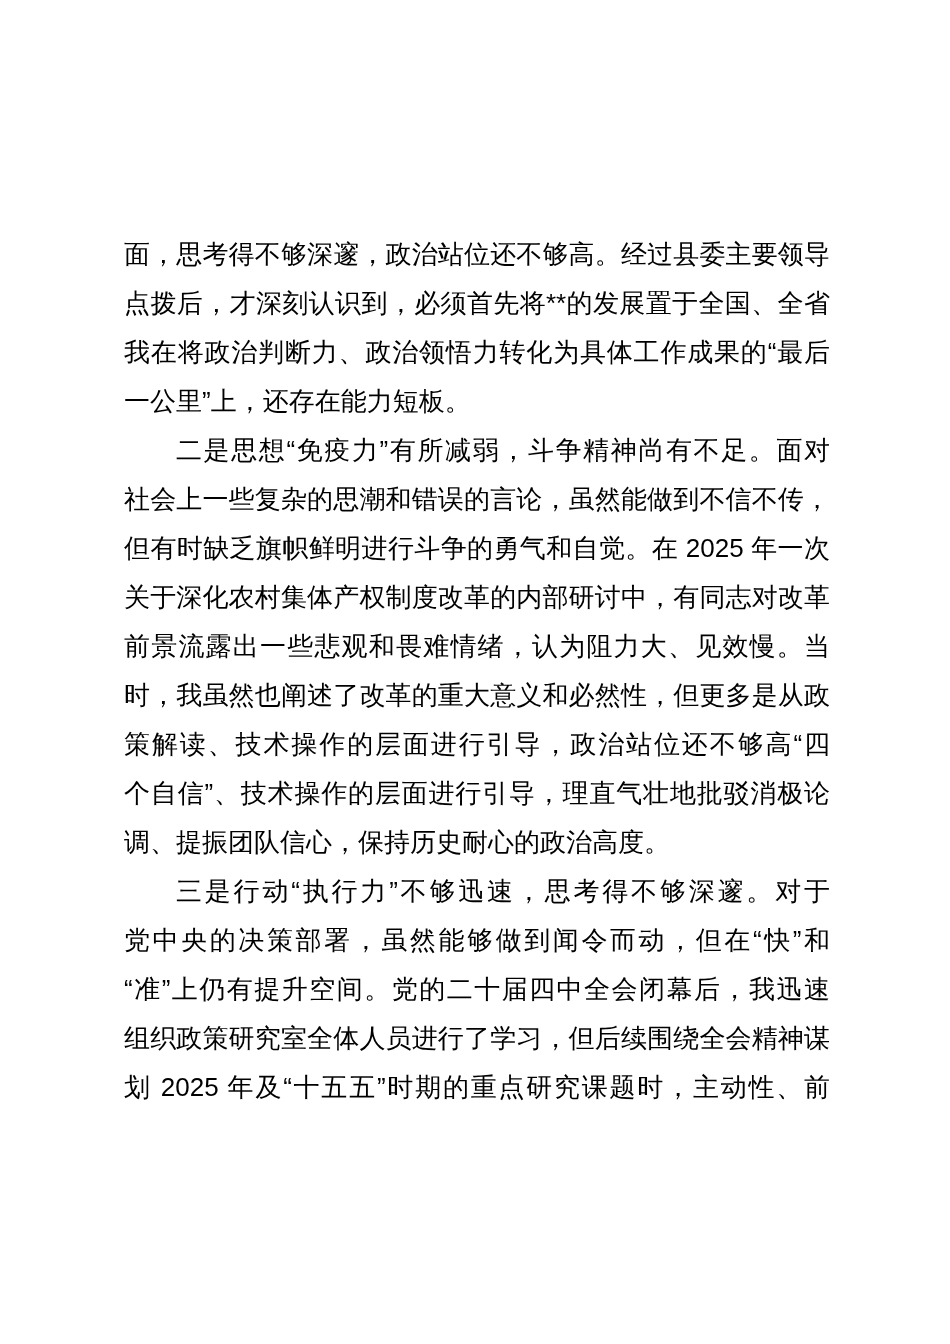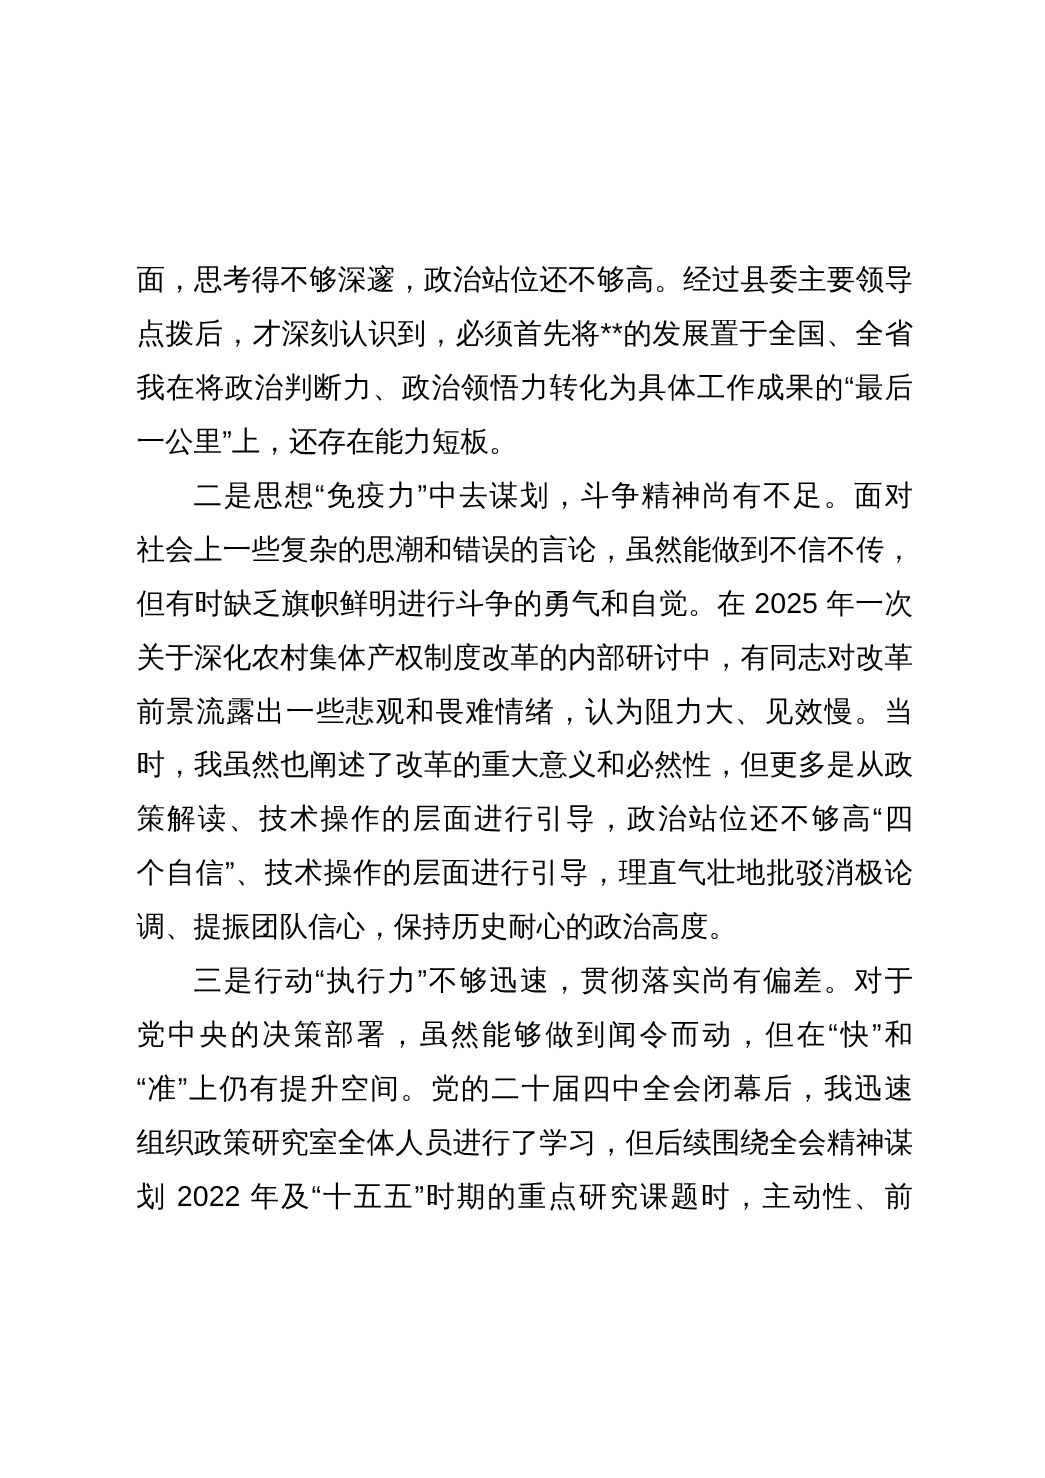--- a/index.html
+++ b/index.html
@@ -53,33 +53,33 @@
   <div class="doc-content">
 
     <div class="para">
       <div class="line">面，思考得不够深邃，政治站位还不够高。经过县委主要领导</div>
       <div class="line">点拨后，才深刻认识到，必须首先将**的发展置于全国、全省</div>
       <div class="line">我在将政治判断力、政治领悟力转化为具体工作成果的“最后</div>
       <div class="line para-last">一公里”上，还存在能力短板。</div>
     </div>
 
     <div class="para">
-      <div class="line first">二是思想“免疫力”中去谋划，斗争精神尚有不足。面对</div>
+      <div class="line first">二是思想“免疫力”有所减弱，斗争精神尚有不足。面对</div>
       <div class="line">社会上一些复杂的思潮和错误的言论，虽然能做到不信不传，</div>
       <div class="line">但有时缺乏旗帜鲜明进行斗争的勇气和自觉。在 2025 年一次</div>
       <div class="line">关于深化农村集体产权制度改革的内部研讨中，有同志对改革</div>
       <div class="line">前景流露出一些悲观和畏难情绪，认为阻力大、见效慢。当</div>
       <div class="line">时，我虽然也阐述了改革的重大意义和必然性，但更多是从政</div>
       <div class="line">策解读、技术操作的层面进行引导，政治站位还不够高“四</div>
       <div class="line">个自信”、技术操作的层面进行引导，理直气壮地批驳消极论</div>
       <div class="line para-last">调、提振团队信心，保持历史耐心的政治高度。</div>
     </div>
 
     <div class="para">
-      <div class="line first">三是行动“执行力”不够迅速，贯彻落实尚有偏差。对于</div>
+      <div class="line first">三是行动“执行力”不够迅速，思考得不够深邃。对于</div>
       <div class="line">党中央的决策部署，虽然能够做到闻令而动，但在“快”和</div>
       <div class="line">“准”上仍有提升空间。党的二十届四中全会闭幕后，我迅速</div>
       <div class="line">组织政策研究室全体人员进行了学习，但后续围绕全会精神谋</div>
-      <div class="line">划 2022 年及“十五五”时期的重点研究课题时，主动性、前</div>
+      <div class="line">划 2025 年及“十五五”时期的重点研究课题时，主动性、前</div>
     </div>
 
   </div>
 </div>
 
 </body></html>

